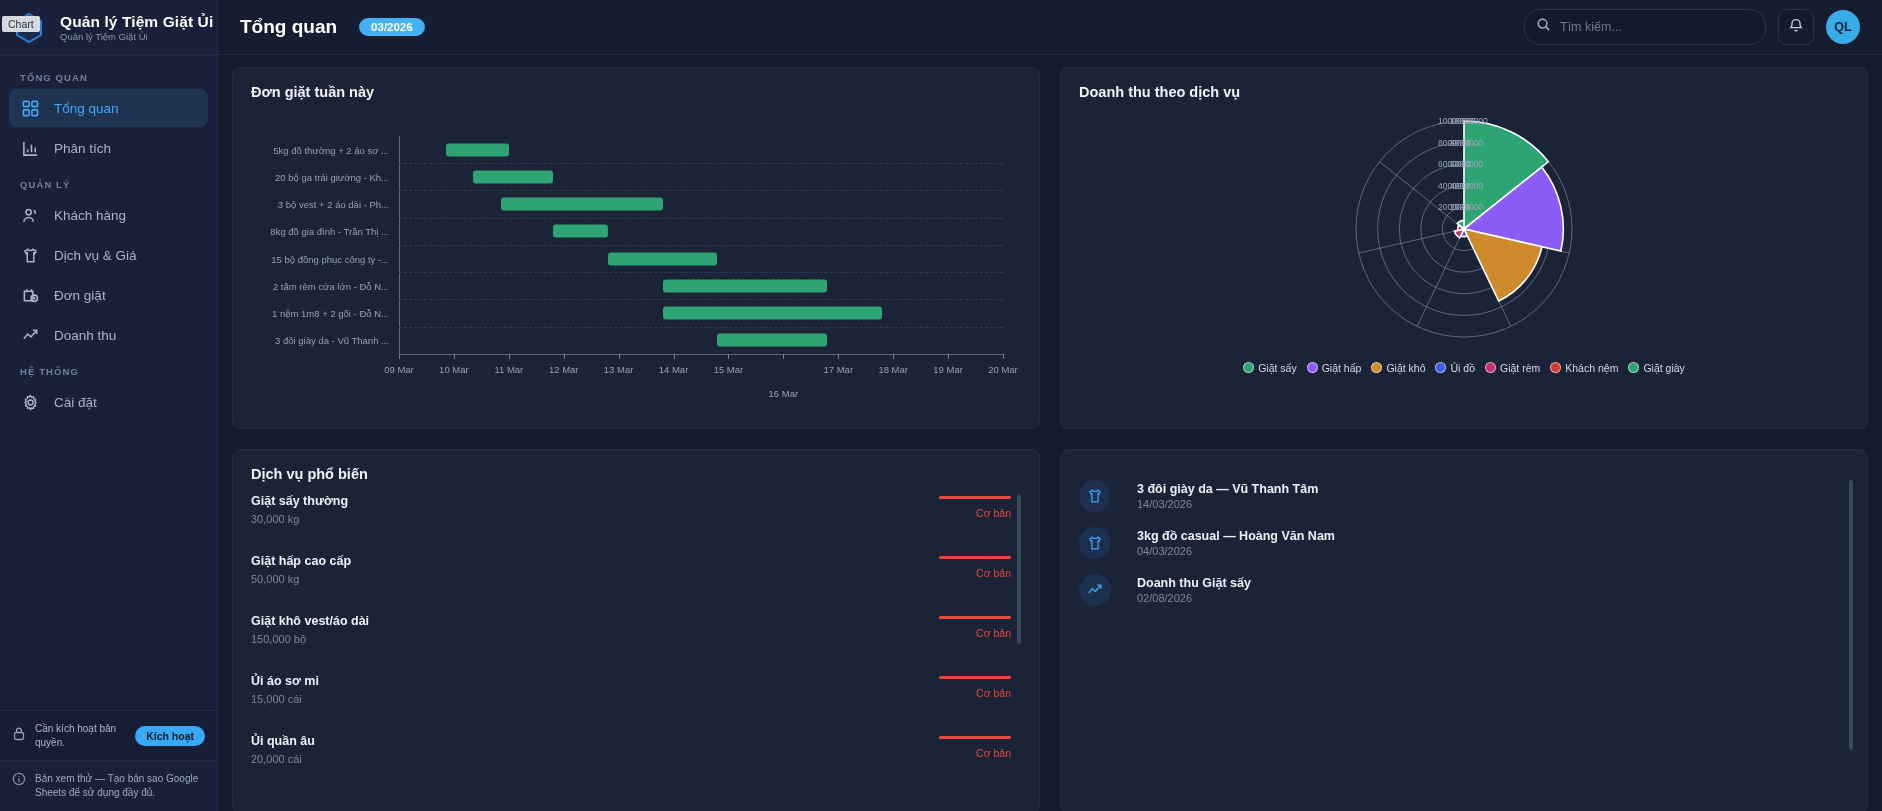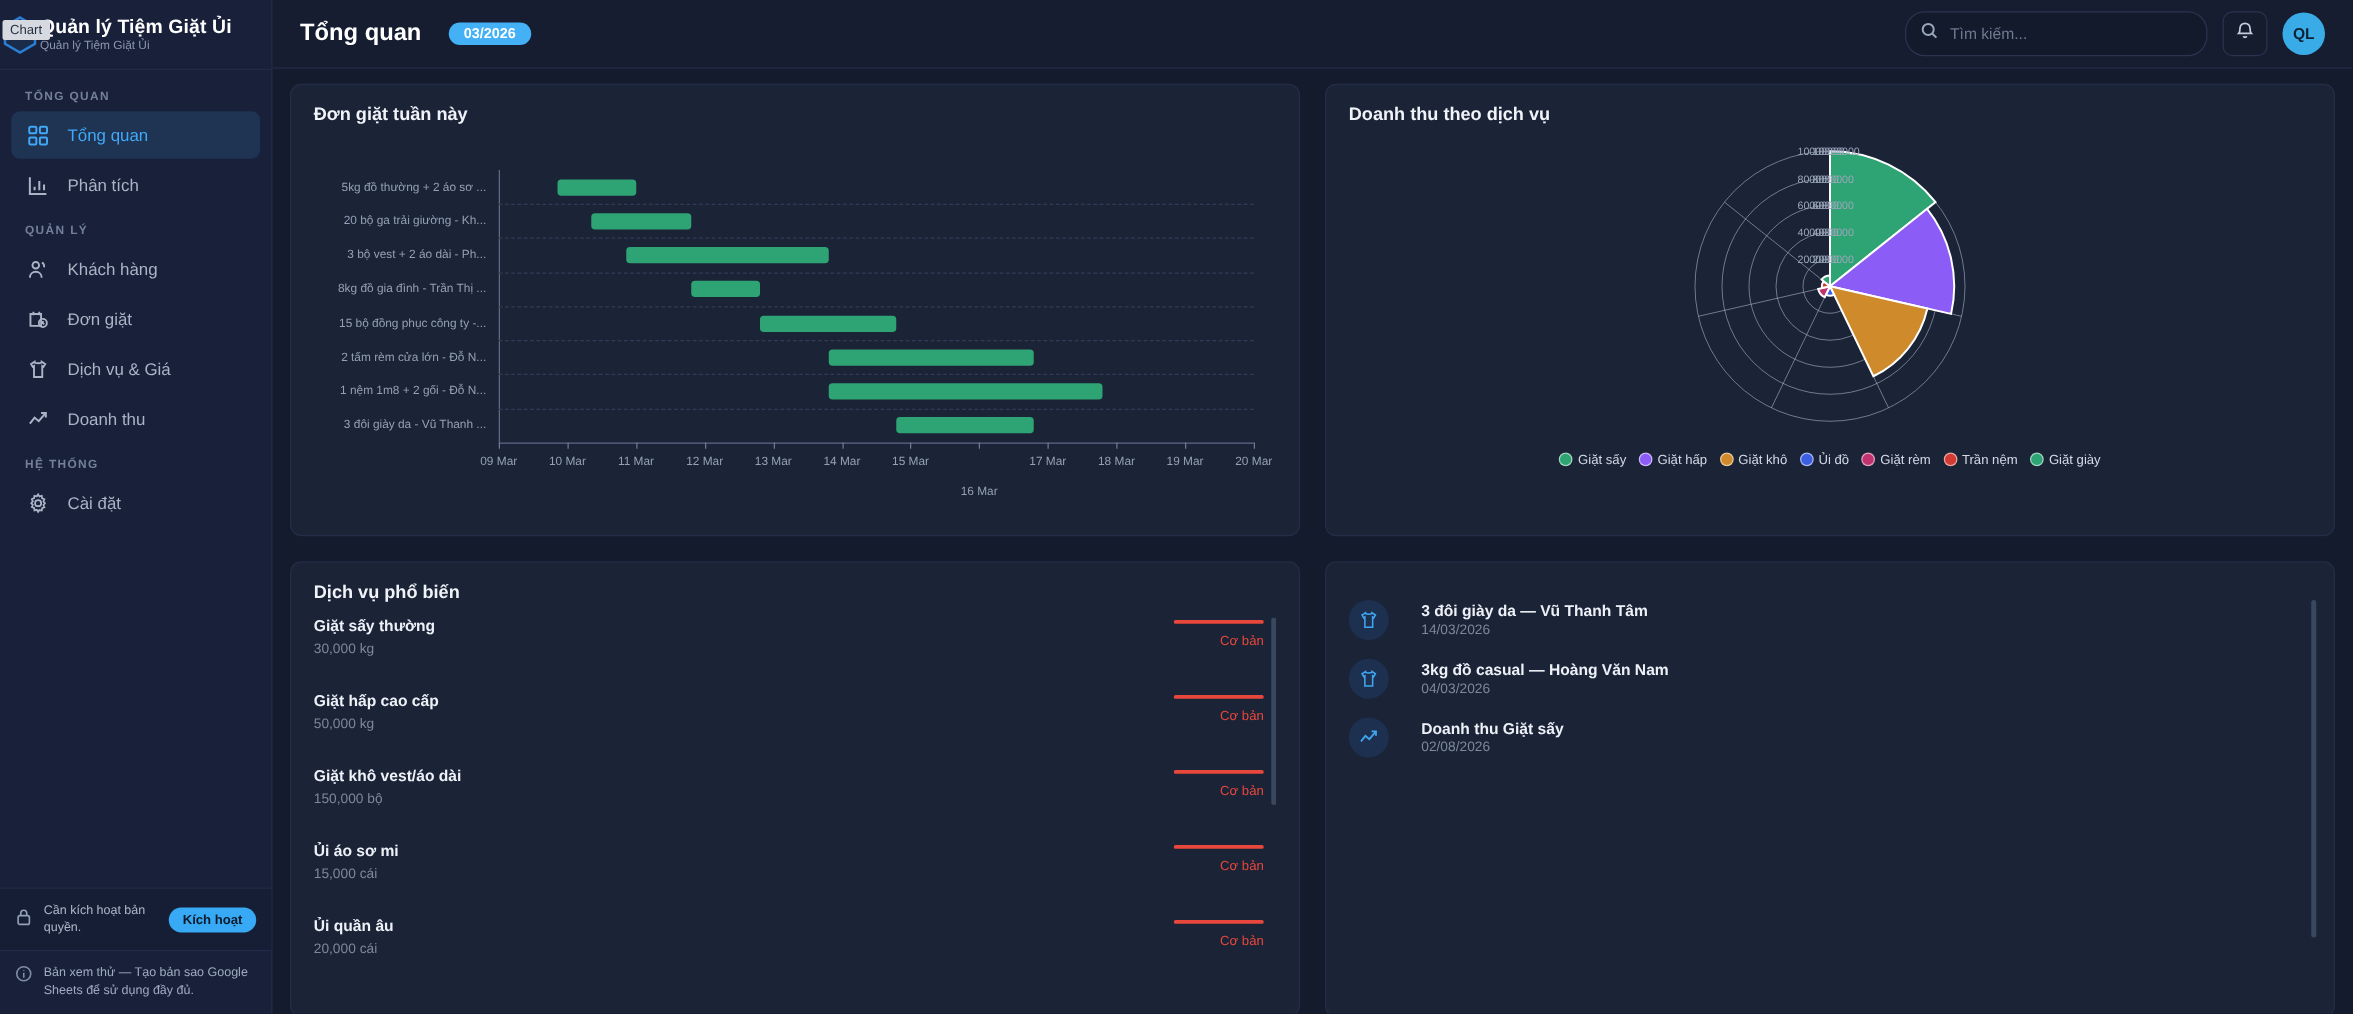--- a/index.html
+++ b/index.html
@@ -15,22 +15,22 @@
   
   .sidebar {
     width: 218px; height: 811px;
     background: #18203a;
     border-right: 1px solid #222c47;
     display: flex; flex-direction: column;
     position: relative;
     flex: 0 0 218px;
   }
   .brand {
-    height: 56px; display: flex; align-items: center; gap: 1px;
-    padding: 0 1px;
+    height: 56px; display: flex; align-items: center; gap: 16px;
+    padding: 0 14px;
     border-bottom: 1px solid #222c47;
     position: relative;
   }
   .brand-logo { width: 30px; height: 32px; flex: 0 0 30px; position: relative; }
   .brand-text { display: flex; flex-direction: column; justify-content: center; line-height: 1.1; }
   .brand-title { font-size: 15.5px; font-weight: bold; color: #ffffff; letter-spacing: .1px; white-space: nowrap;}
   .brand-sub { font-size: 9.5px; color: #8b97ae; margin-top: 2px; white-space: nowrap;}
   .chart-badge {
     position: absolute; left: 2px; top: 16px;
     background: #d6dae0; color: #24303f;
@@ -202,35 +202,35 @@
             <circle cx="7" cy="5.5" r="2.8"></circle>
               <path d="M2 16c0-3 2.3-5 5-5s5 2 5 5"></path>
               <path d="M12.2 3.4c1.6.5 2.4 2.3 1.6 3.8"></path>
           </svg>
         </span>
         <span>Khách hàng</span>
       </div>
       <div class="nav-item">
         <span class="ico">
           <svg width="17" height="17" viewBox="0 0 18 18" fill="none" stroke-width="1.6">
+            <path d="M6 2.5 L3 4.5 L4.5 7 L5.5 6.3 V15.5 H12.5 V6.3 L13.5 7 L15 4.5 L12 2.5 C12 4.2 6 4.2 6 2.5Z"></path>
+          </svg>
+        </span>
+        <span>Dịch vụ &amp; Giá</span>
+      </div>
+      <div class="nav-item">
+        <span class="ico">
+          <svg width="17" height="17" viewBox="0 0 18 18" fill="none" stroke-width="1.6">
             <path d="M2.5 4.5h9v10h-9z"></path>
               <path d="M5 2.5v3M10 2.5v3"></path>
               <circle cx="13" cy="12" r="3.4"></circle>
               <path d="M13 10.4v1.8l1.2.9"></path>
           </svg>
         </span>
         <span>Đơn giặt</span>
-      </div>
-      <div class="nav-item">
-        <span class="ico">
-          <svg width="17" height="17" viewBox="0 0 18 18" fill="none" stroke-width="1.6">
-            <path d="M6 2.5 L3 4.5 L4.5 7 L5.5 6.3 V15.5 H12.5 V6.3 L13.5 7 L15 4.5 L12 2.5 C12 4.2 6 4.2 6 2.5Z"></path>
-          </svg>
-        </span>
-        <span>Dịch vụ &amp; Giá</span>
       </div>
       <div class="nav-item">
         <span class="ico">
           <svg width="17" height="17" viewBox="0 0 18 18" fill="none" stroke-width="1.7">
             <path d="M2 12.5 L6 7.5 L9.5 10.5 L15.5 3.5"></path>
               <path d="M11.5 3.5 H15.5 V7.5"></path>
           </svg>
         </span>
         <span>Doanh thu</span>
       </div>
@@ -405,21 +405,21 @@
               <div class="legend-item">
                 <span class="legend-dot" style="background: rgb(59, 95, 224);"></span>
                 <span>Ủi đồ</span>
               </div>
               <div class="legend-item">
                 <span class="legend-dot" style="background: rgb(192, 51, 111);"></span>
                 <span>Giặt rèm</span>
               </div>
               <div class="legend-item">
                 <span class="legend-dot" style="background: rgb(210, 59, 49);"></span>
-                <span>Trần nệm</span>
+                <span>Khách nệm</span>
               </div>
               <div class="legend-item">
                 <span class="legend-dot" style="background: rgb(46, 163, 115);"></span>
                 <span>Giặt giày</span>
               </div>
             </div>
         </div>
 
         <div class="card">
           <div class="card-title">Dịch vụ phổ biến</div>

